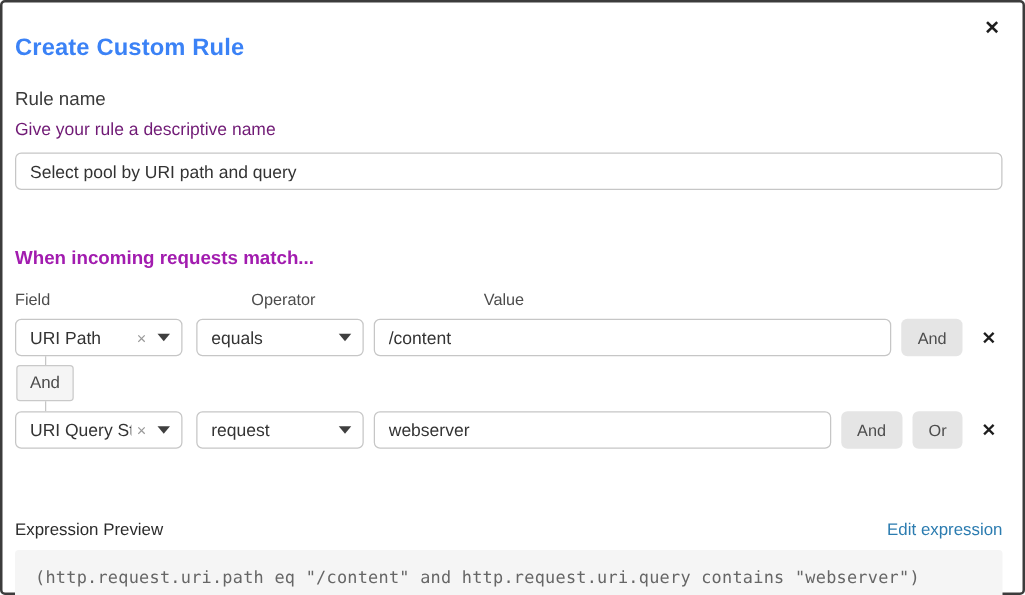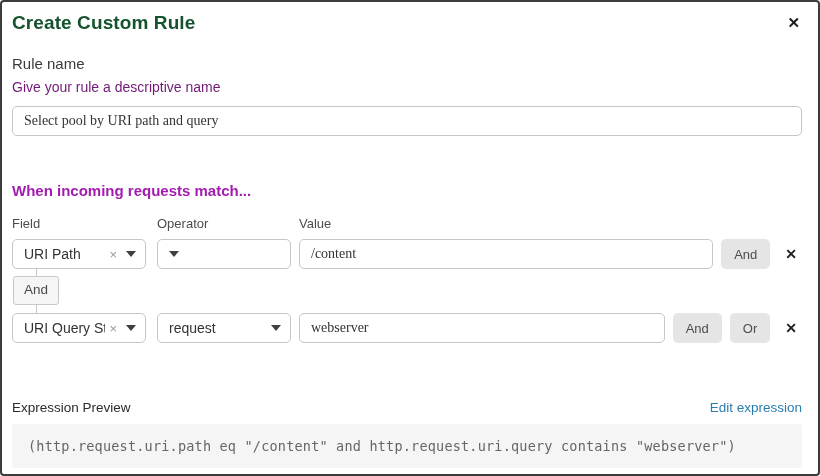--- a/index.html
+++ b/index.html
@@ -12,43 +12,43 @@
   .dialog {
     width: 820px; height: 476px;
     background: #fff;
     border: 2px solid #3c3c3c;
     border-radius: 4px;
     padding: 10px 16px 0 10px;
     position: relative;
   }
   
   .header { display: flex; justify-content: space-between; align-items: flex-start; }
-  .title { font-size: 19px; font-weight: 700; color: #14532d; letter-spacing: 0.1px; }
+  .title { font-size: 19px; font-weight: 700; color: #3b82f6; letter-spacing: 0.1px; margin-top: 16px; }
   .close-btn {
     background: none; border: none; cursor: pointer;
     font-size: 15px; font-weight: 700; color: #1d1d1d;
     line-height: 1; padding: 2px; margin-top: 1px;
     font-family: "Liberation Sans", sans-serif;
   }
   
   .rule-name { margin-top: 21px; }
   .field-label { font-size: 15px; color: #3a3a3a; }
   .helper { font-size: 14px; color: #701a75; margin-top: 7px; }
   .text-input {
     display: block; width: 100%; height: 30px;
     border: 1px solid #c6c6c6; border-radius: 5px;
     padding: 0 11px; font-size: 14px; color: #333;
-    font-family: Liberation Serif, serif;
+    font-family: Liberation Sans, sans-serif;
     background: #fff; outline: none;
   }
   .rule-name .text-input { margin-top: 11px; }
   
   .match { margin-top: 46px; }
   .match-heading { font-size: 15px; font-weight: 700; color: #a21caf; }
-  .col-labels { display: flex; margin-top: 17px; font-size: 13px; color: #4c4c4c; }
+  .col-labels { display: flex; margin-top: 17px; font-size: 13px; color: #4c4c4c; gap: 44px; }
   .col-label.f { width: 145px; }
   .col-label.o { width: 142px; }
   .col-label.v { flex: 1; }
   .cond-row { display: flex; align-items: center; margin-top: 8px; }
   .select {
     width: 134px; height: 30px; flex: none;
     border: 1px solid #c6c6c6; border-radius: 5px;
     display: flex; align-items: center;
     padding: 0 9px 0 11px;
     font-size: 14px; color: #333;
@@ -125,20 +125,21 @@
       <div class="col-label v">Value</div>
     </div>
 
     <div class="cond-row">
       <div class="select">
         <span class="sel-text">URI Path</span>
         <span class="clear">×</span>
         <span class="caret"></span>
       </div>
       <div class="select op">
+        <span class="sel-text">equals</span>
         <span class="caret"></span>
       </div>
       <input class="text-input value-input" type="text" value="/content" style="">
       <button class="conj">And</button>
       <button class="remove">✕</button>
     </div>
 
     <div class="connector">
       <span class="vline top"></span>
       <span class="and-badge">And</span>

